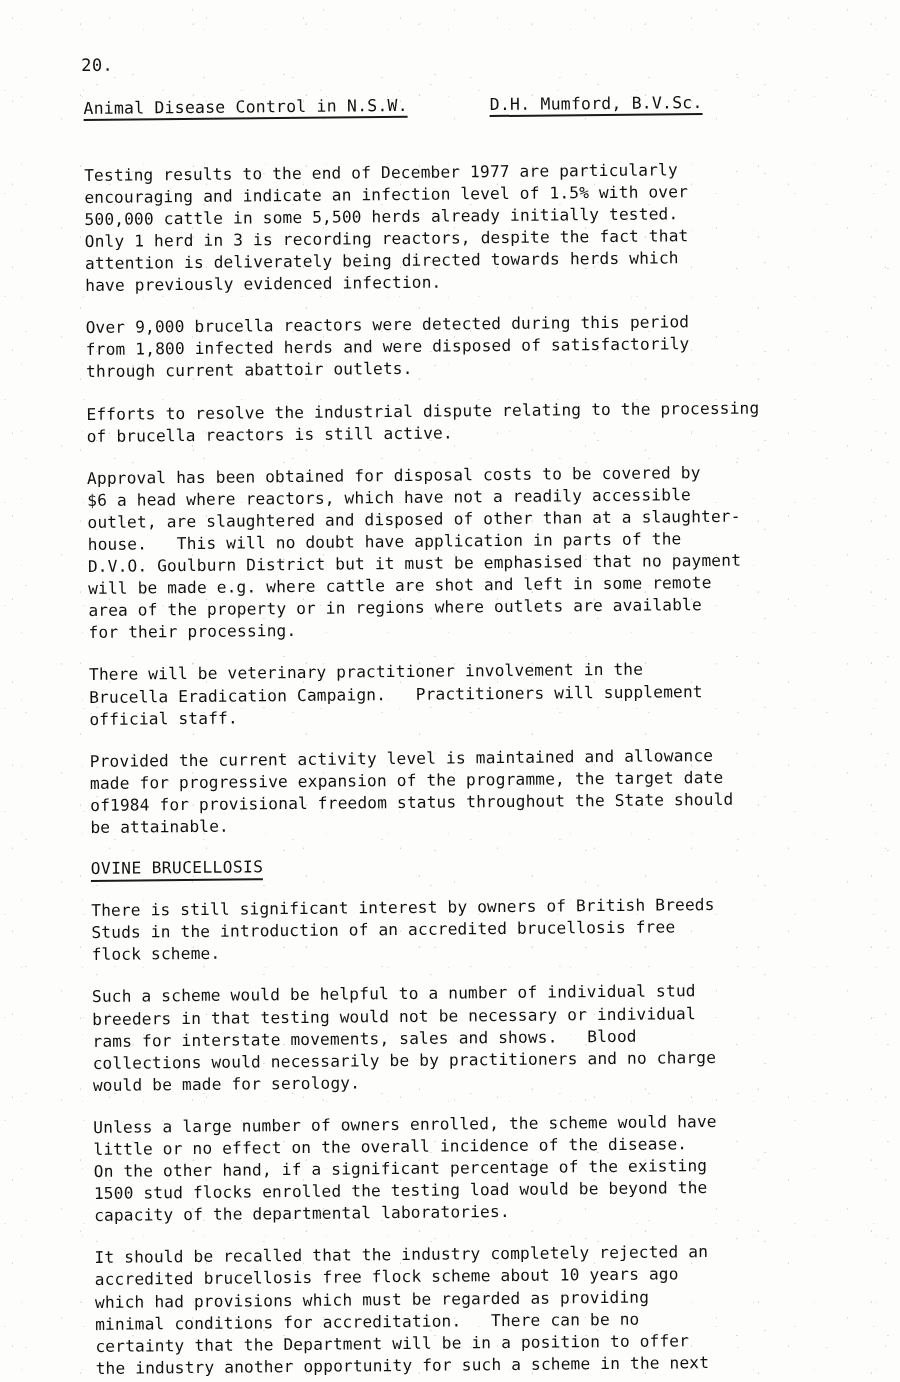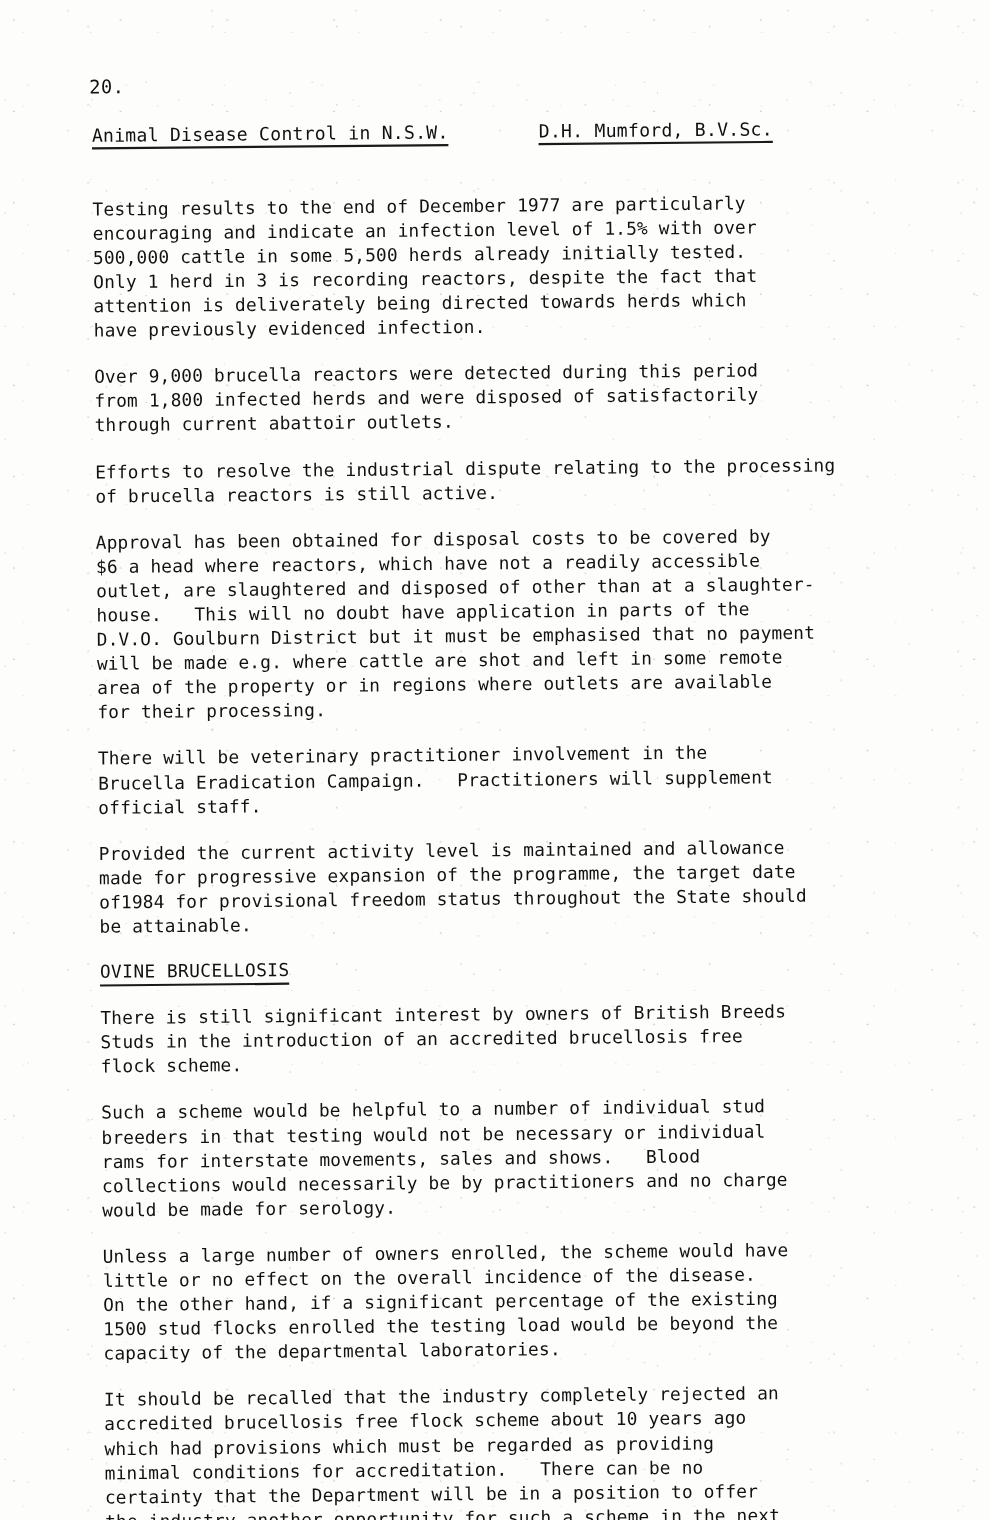--- a/index.html
+++ b/index.html
@@ -34,21 +34,21 @@
       radial-gradient(circle at 29% 61%, rgba(60,60,60,0.32) 0.6px, transparent 0.9px),
       radial-gradient(circle at 88% 77%, rgba(60,60,60,0.38) 0.6px, transparent 0.9px),
       radial-gradient(circle at 6% 88%,  rgba(60,60,60,0.30) 0.6px, transparent 0.9px),
       radial-gradient(circle at 58% 95%, rgba(60,60,60,0.35) 0.6px, transparent 0.9px),
       radial-gradient(circle at 35% 44%, rgba(60,60,60,0.28) 0.5px, transparent 0.8px);
     background-size: 97px 83px, 131px 109px, 113px 71px, 89px 127px, 151px 97px, 79px 103px, 167px 89px, 61px 67px;
   }
 
   .sheet {
     position: absolute;
-    left: 0; top: 15px;
+    left: 0; top: 0;
     width: 900px;
     height: 1158px;
   }
 
   
   .typed-block {
     position: absolute;
     left: 79px;
     top: 56px;
     width: 760px;

